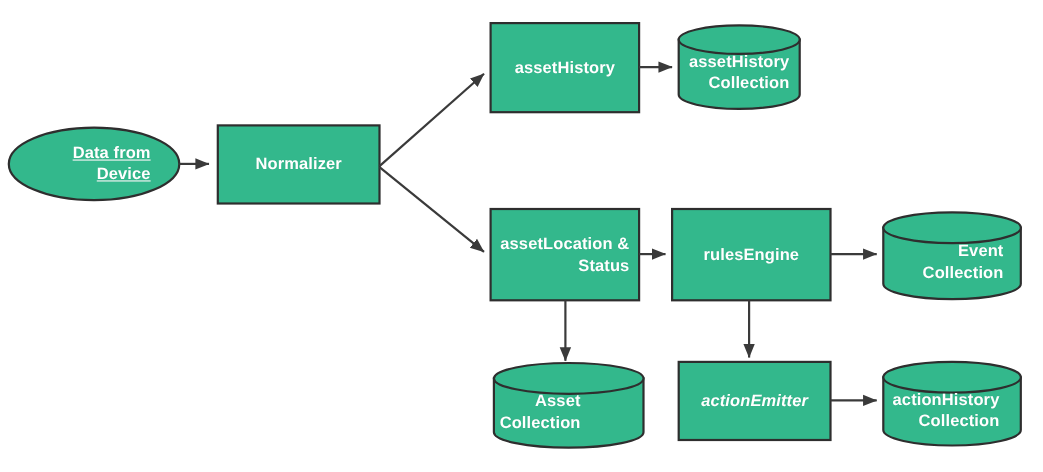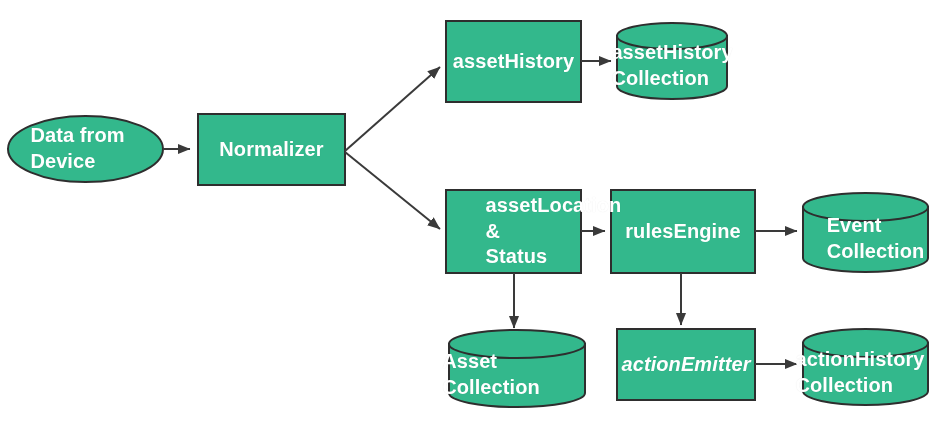--- a/index.html
+++ b/index.html
@@ -25,24 +25,24 @@
     top: 0;
     left: 0;
     width: 948px;
     height: 429px;
   }
   .node-label {
     position: absolute;
     display: flex;
     align-items: center;
     justify-content: center;
-    text-align: left;
+    text-align: right;
     color: #ffffff;
     font-family: "Liberation Sans", sans-serif;
-    font-size: 20px;
+    font-size: 15px;
     font-weight: 600;
     line-height: 1.28;
     letter-spacing: 0.1px;
     pointer-events: none;
     white-space: pre-line;
     text-shadow: 0 0 1px rgba(0,0,0,0.10);
   }
   .hit {
     position: absolute;
     cursor: pointer;
@@ -106,31 +106,31 @@
       <line x1="514" y1="273" x2="514" y2="328" marker-end="url(#arrowhead)"></line>
 
       <line x1="755" y1="231" x2="797" y2="231" marker-end="url(#arrowhead)"></line>
 
       <line x1="681" y1="273" x2="681" y2="325" marker-end="url(#arrowhead)"></line>
 
       <line x1="755" y1="364" x2="797" y2="364" marker-end="url(#arrowhead)"></line>
     </g>
   </svg>
 
-  <div class="node-label" style="left:0; top:116px; width:155px; height:66px;">Data from
+  <div class="node-label" style="left:24px; top:116px; width:155px; height:66px;text-decoration:underline;">Data from
 Device</div>
 
   <div class="node-label" style="left:198px; top:114px; width:147px; height:71px;">Normalizer</div>
 
   <div class="node-label" style="left:446px; top:21px; width:135px; height:81px;">assetHistory</div>
 
   <div class="node-label" style="left:617px; top:33px; width:110px; height:66px;">assetHistory
 Collection</div>
 
-  <div class="node-label" style="left:446px; top:190px; width:135px; height:83px;margin-left:40px;">assetLocation &amp;
+  <div class="node-label" style="left:446px; top:190px; width:135px; height:83px;">assetLocation &amp;
 Status</div>
 
   <div class="node-label" style="left:611px; top:190px; width:144px; height:83px;border-radius:30px;">rulesEngine</div>
 
   <div class="node-label" style="left:803px; top:205px; width:145px; height:67px;">Event
 Collection</div>
 
   <div class="node-label" style="left:423px; top:342px; width:136px; height:65px;">Asset
 Collection</div>
 

